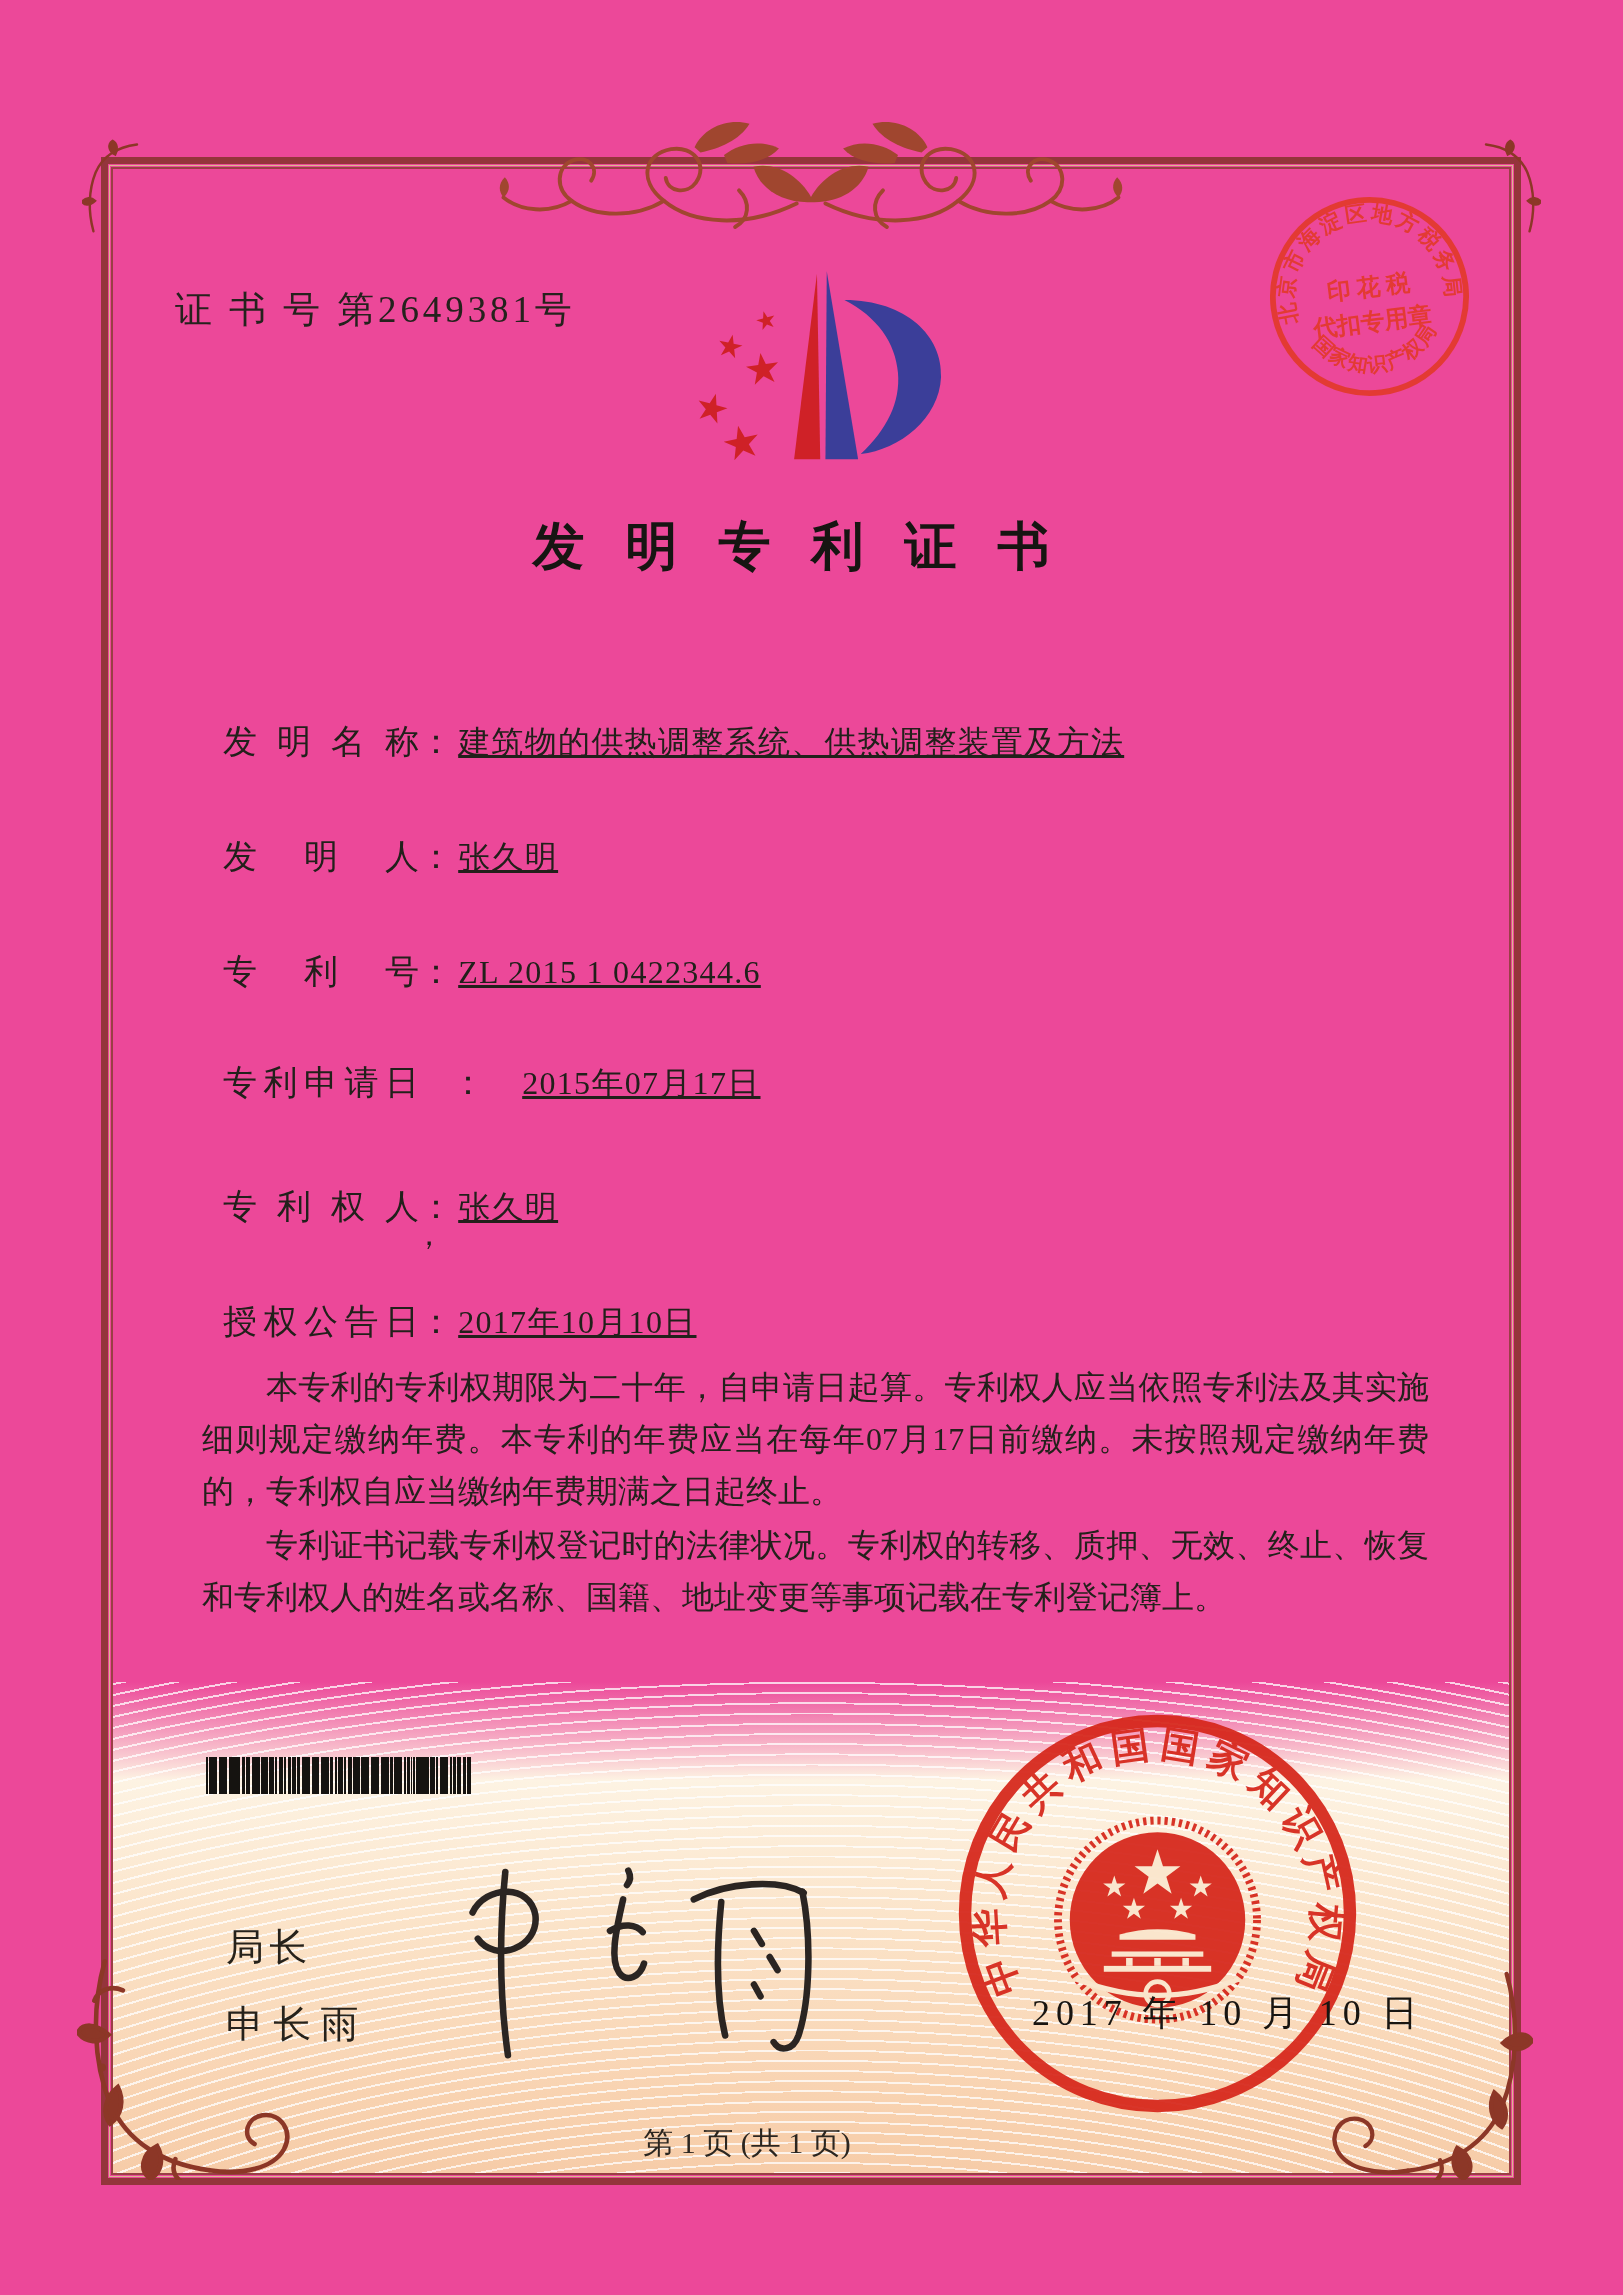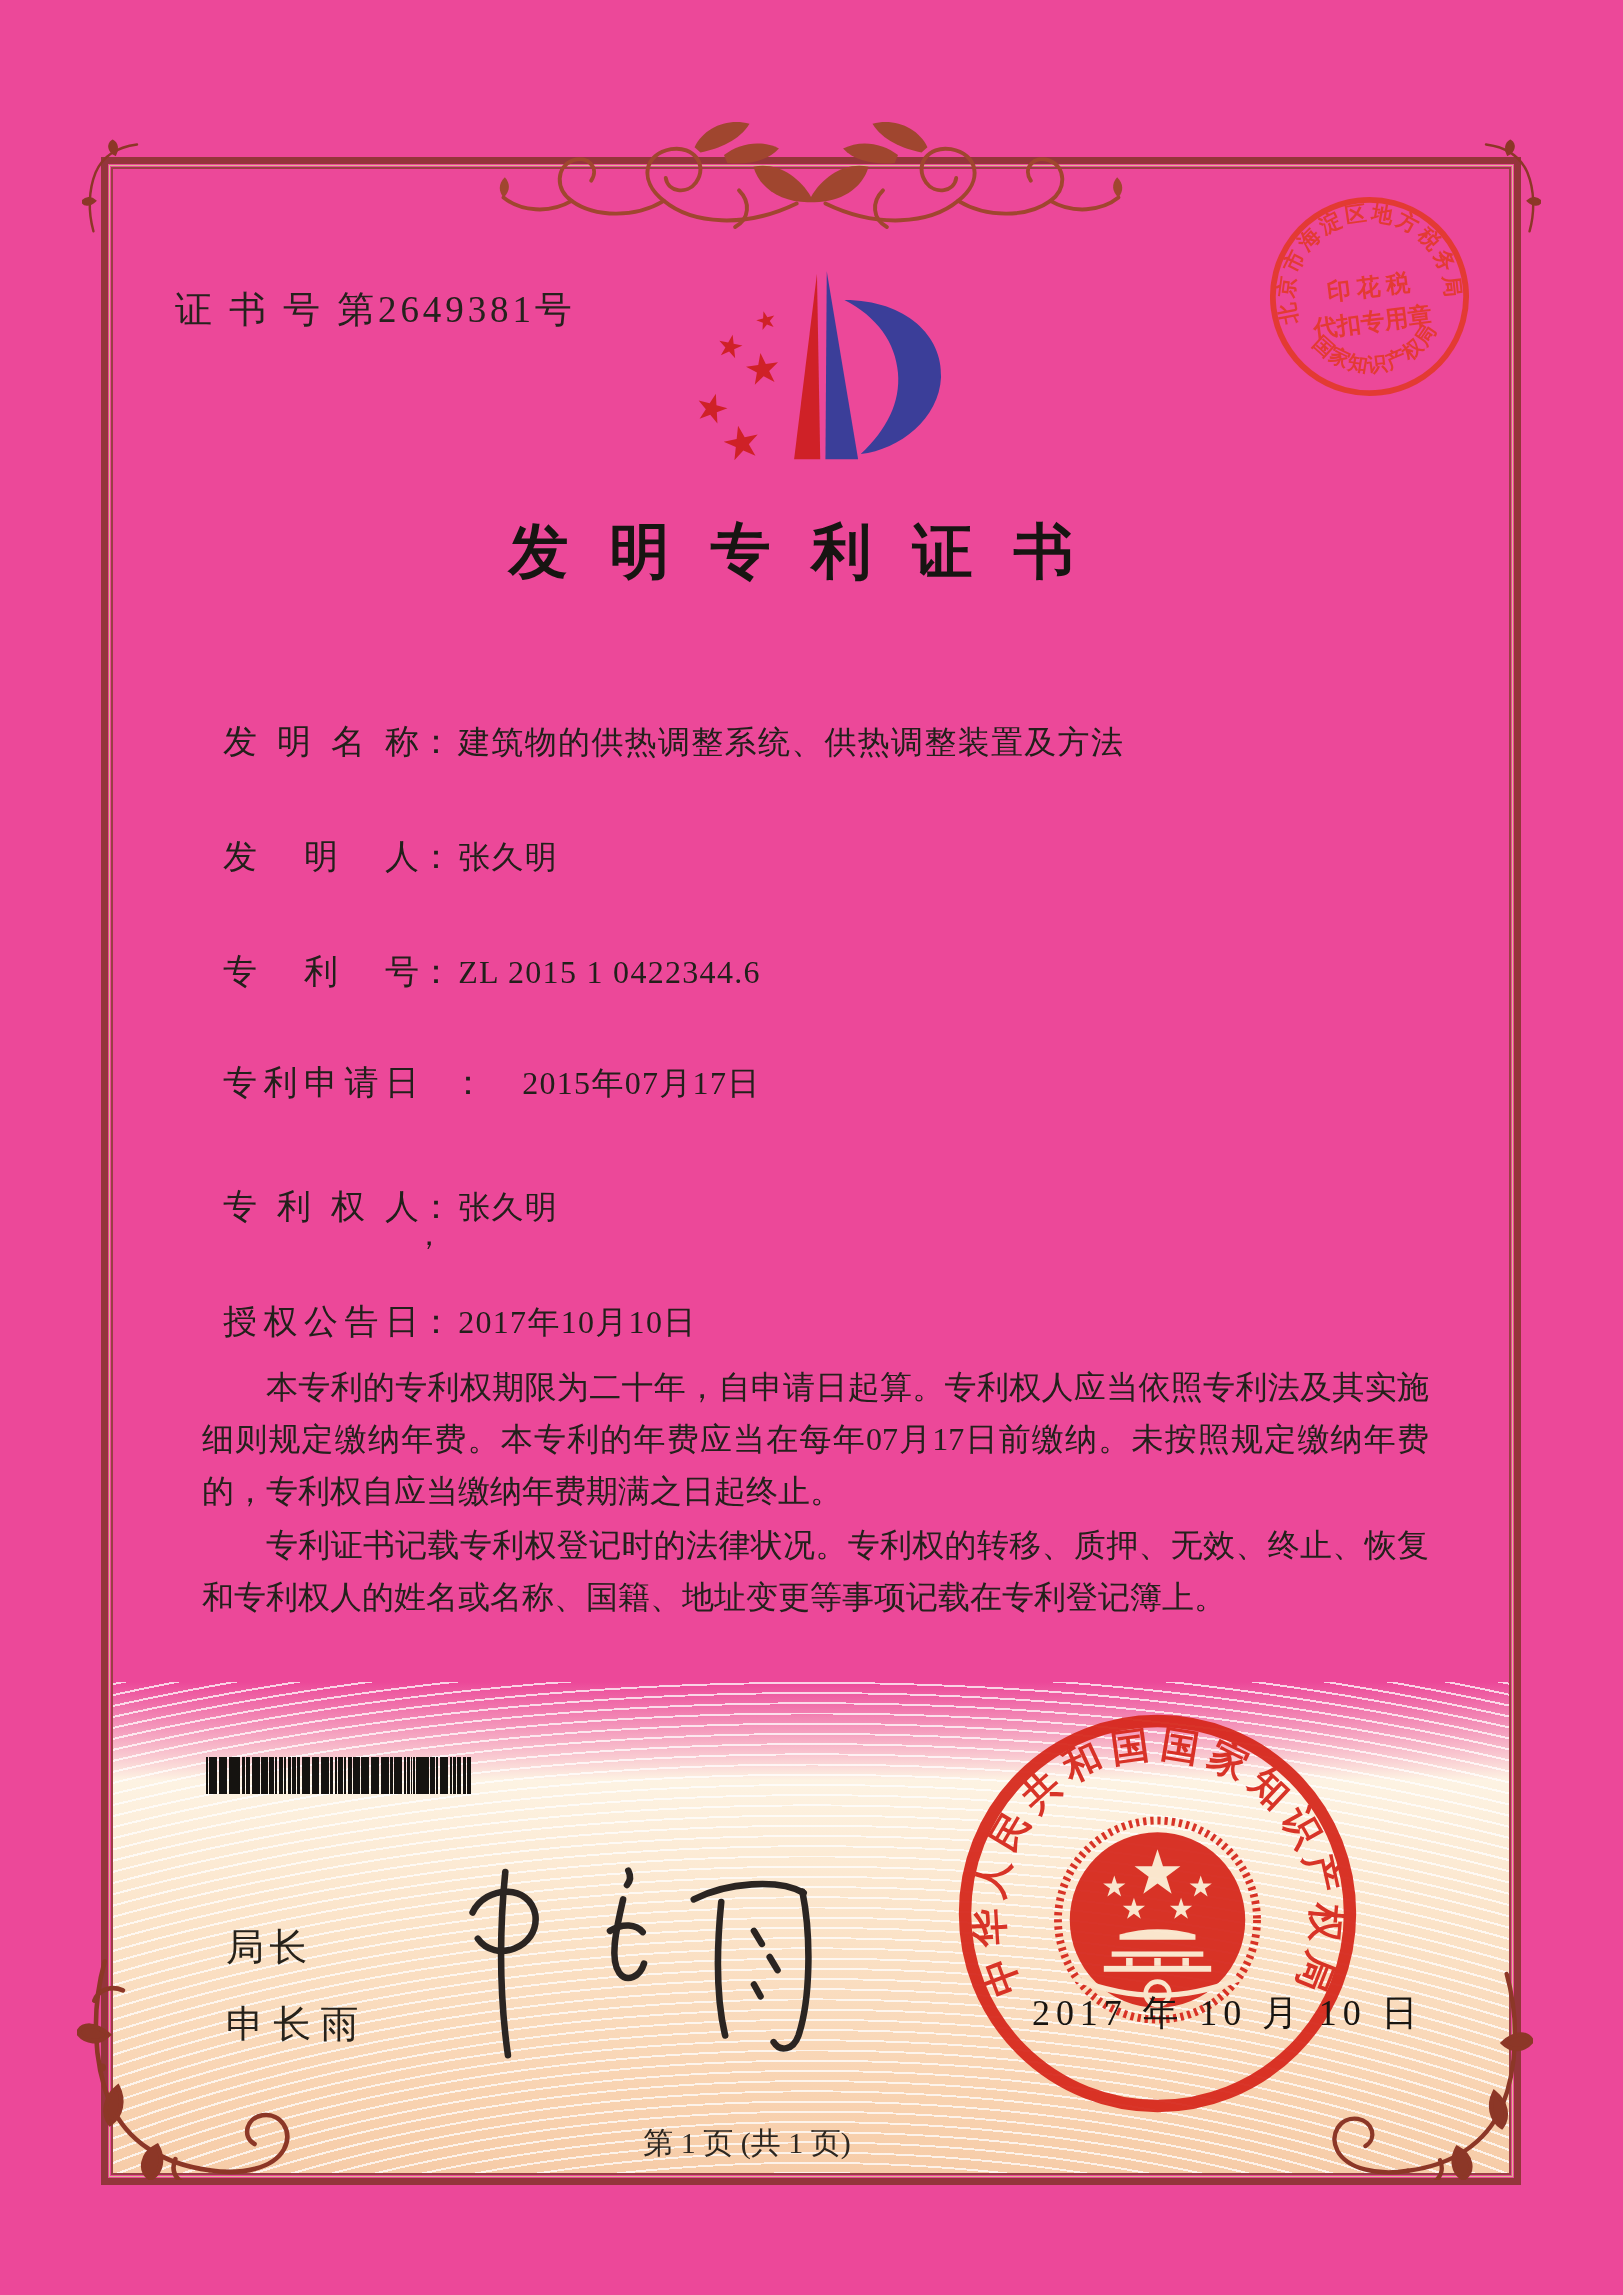--- a/index.html
+++ b/index.html
@@ -20,27 +20,27 @@
 
   
   .bottom-zone{left:113px;top:1682px;width:1398px;height:492px;z-index:1;
     background:
       repeating-radial-gradient(1702px 982px at 50% 220%,
         rgba(255,255,255,0) 0 14.4px, rgba(255,255,255,0.75) 14.4px 17.7px),
       linear-gradient(180deg, rgba(255,250,240,0) 0%, #fdf3e3 20%,
         #fbe3c8 50%, #f8d2b0 85%, #f6cca8 100%);}
 
   .cert-no{left:175px;top:285px;font-size:37px;letter-spacing:3.9px;color:#25221d;z-index:3;}
-  .title{left:0;right:0;top:512px;text-align:center;font-size:60px;font-weight:700;
+  .title{left:0;right:0;top:512px;text-align:center;font-size:52px;font-weight:700;
     letter-spacing:41px;color:#171512;z-index:3;}
 
   .field-row{left:223px;display:flex;align-items:baseline;font-size:34px;color:#22201b;z-index:3;}
   .field-label{display:inline-block;width:196px;text-align:justify;text-align-last:justify;margin-top:12px;}
   .field-colon{margin-right:5.2px;}
-  .field-value{font-size:32px;letter-spacing:1.3px;white-space:nowrap;}
+  .field-value{font-size:32px;letter-spacing:1.3px;white-space:nowrap;text-decoration:underline;}
 
   .stray-mark{left:414px;top:1215px;font-size:30px;z-index:3;}
 
   .body-text{left:202px;top:1361px;width:1227px;font-size:32px;line-height:52px;
     text-align:justify;color:#24211c;z-index:3;}
   .body-text p{margin:0 0 2px 0;text-indent:2em;}
 
   .barcode{left:206px;top:1757px;width:265px;height:37px;background-color:transparent;z-index:3;
     background-image:
       repeating-linear-gradient(90deg,#151310 0 2px,transparent 2px 4.6px),

